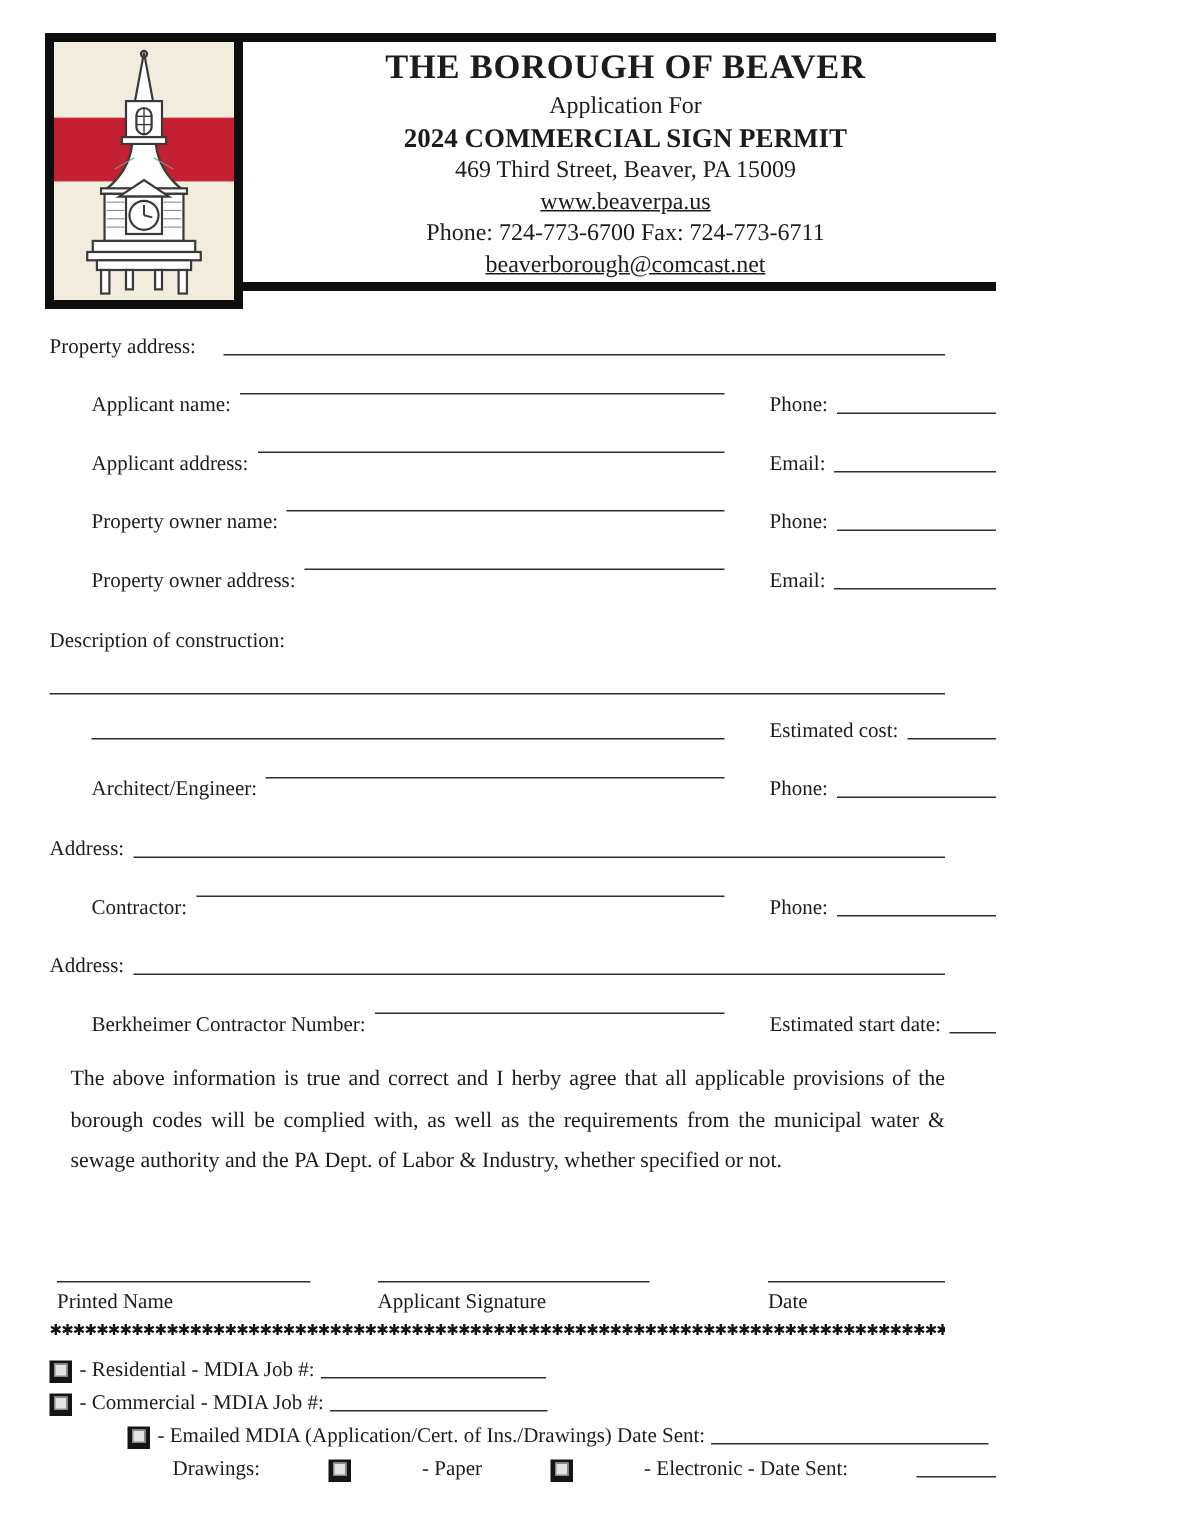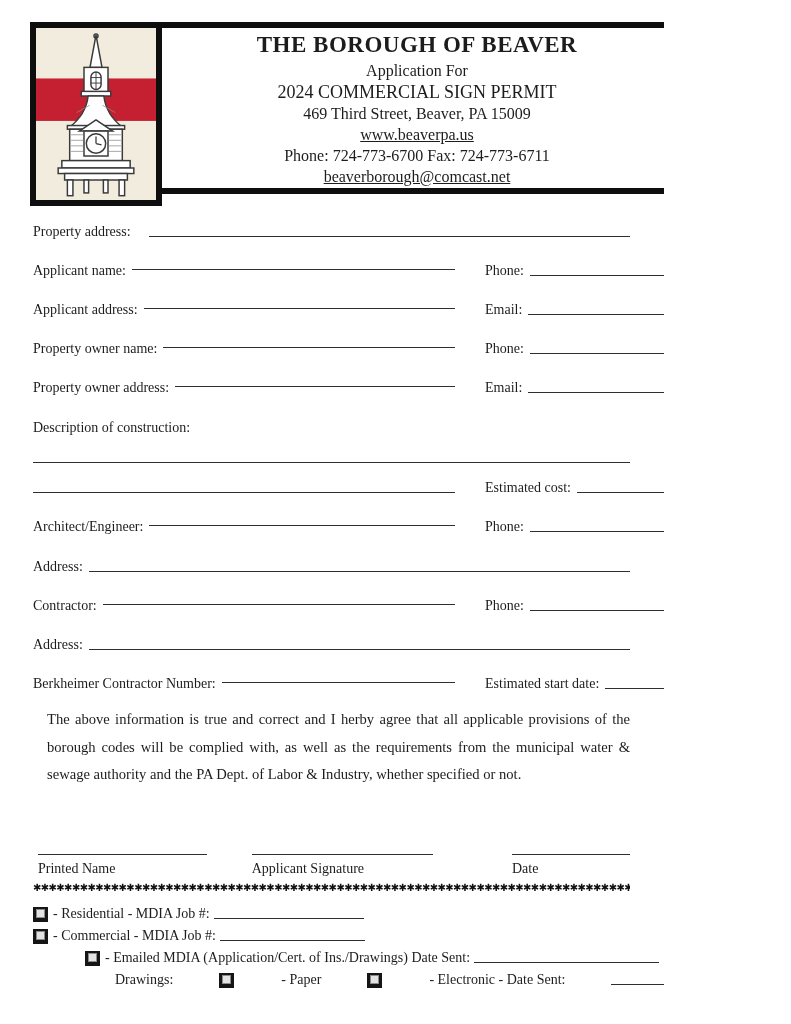--- a/index.html
+++ b/index.html
@@ -9,32 +9,32 @@
   
   .header-box{position:absolute;left:30px;top:22px;width:730px;height:172px;
         border:6px solid #0e0e0e;box-sizing:border-box;background:#fff;z-index:1;}
   .logo-frame{position:absolute;left:30px;top:22px;width:132px;height:184px;
         border:6px solid #0e0e0e;box-sizing:border-box;background:#f1ecdd;z-index:2;}
   .logo-frame svg{display:block;width:100%;height:100%;}
   .header-text{position:absolute;left:162px;top:26px;width:598px;z-index:2;
         text-align:center;padding-right:88px;box-sizing:border-box;}
   .h-title{font-size:23px;font-weight:bold;letter-spacing:.5px;line-height:30px;margin-top:4px;}
   .h-sub{font-size:16px;line-height:21px;}
-  .h-permit{font-size:18px;font-weight:normal;line-height:22px;}
+  .h-permit{font-size:18px;font-weight:bold;line-height:22px;}
   .h-line{font-size:16px;line-height:21px;}
   .h-link{text-decoration:underline;}
 
   
   .form{position:absolute;left:33px;right:34px;top:208px;}
   .frow{display:flex;align-items:flex-end;height:39px;font-size:14px;}
   .frow.h28{height:28px;} .frow.h32{height:32px;gap:12px;} .frow.h30{height:30px;} .frow.h40{height:40px;}
   .lbl{white-space:nowrap;margin-right:6px;line-height:17px;}
   .fl{border-bottom:1.4px solid #2e2e2e;margin-bottom:3px;height:0;}
   .grow{flex:1;}
-  .colL{display:flex;align-items:center;width:422px;flex:none;}
+  .colL{display:flex;align-items:flex-start;width:422px;flex:none;margin-left:28px;}
   .colR{display:flex;align-items:flex-end;width:272px;flex:none;margin-left:30px;}
   .w117{width:117px;flex:none;} .w78{width:78px;flex:none;}
   .gap28{width:28px;flex:none;} .gap12{width:12px;flex:none;}
 
   
   .cert{margin-top:14px;font-size:14.6px;line-height:27.5px;text-align:justify;margin-left:14px;}
 
   
   .sig{display:flex;margin-top:51px;margin-left:5px;font-size:14px;}
   .sigcol{display:flex;flex-direction:column;}

